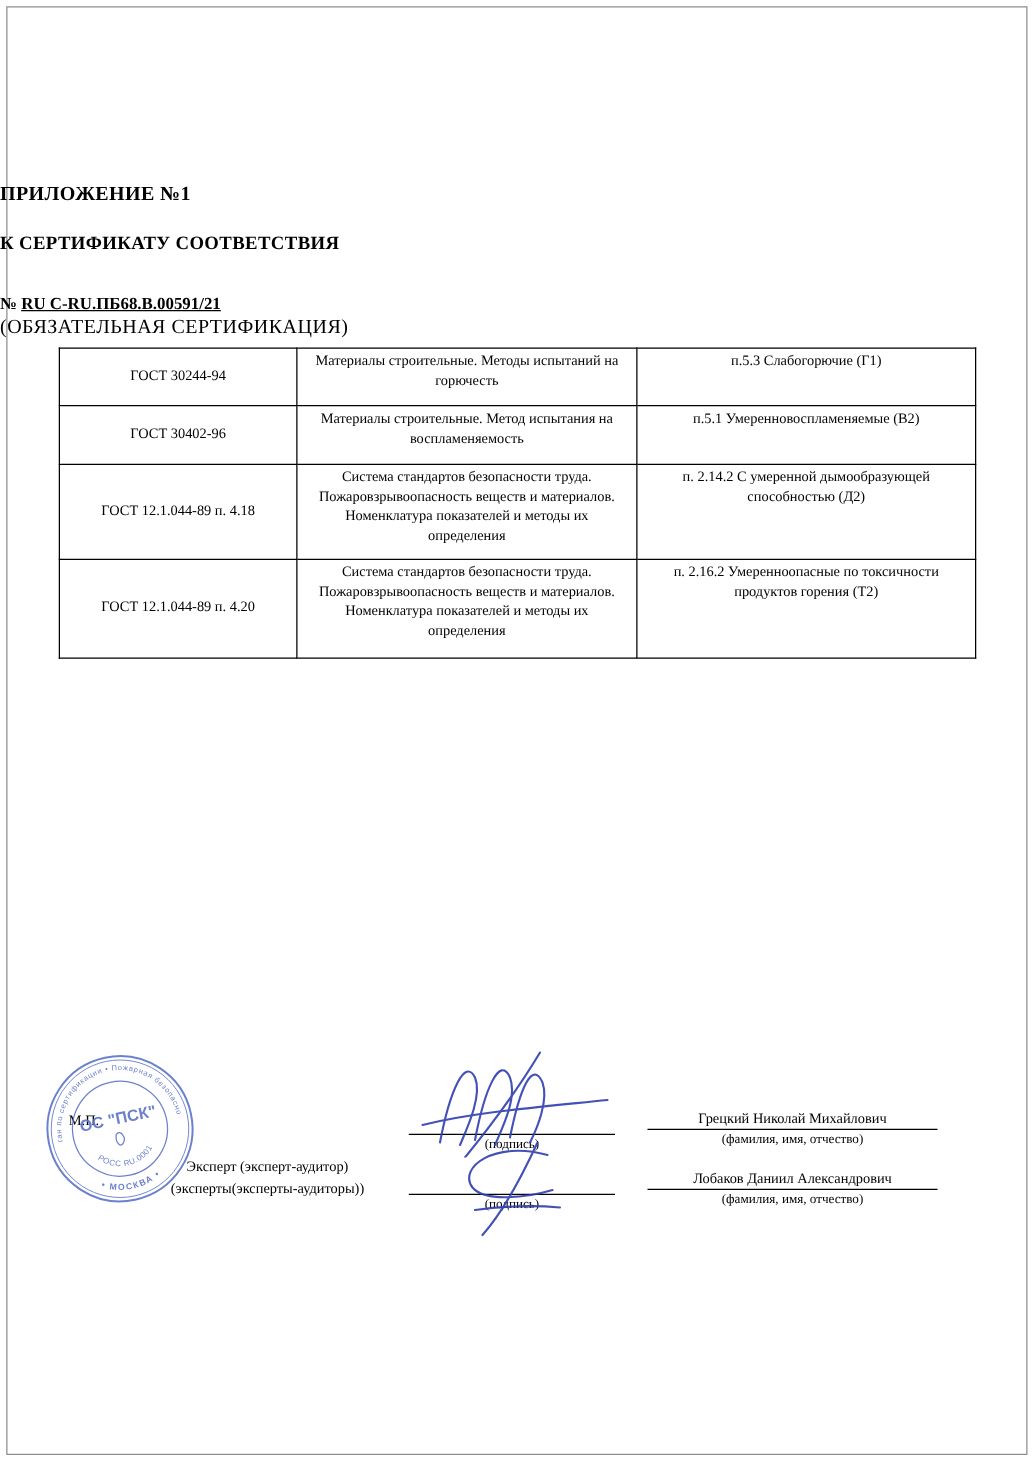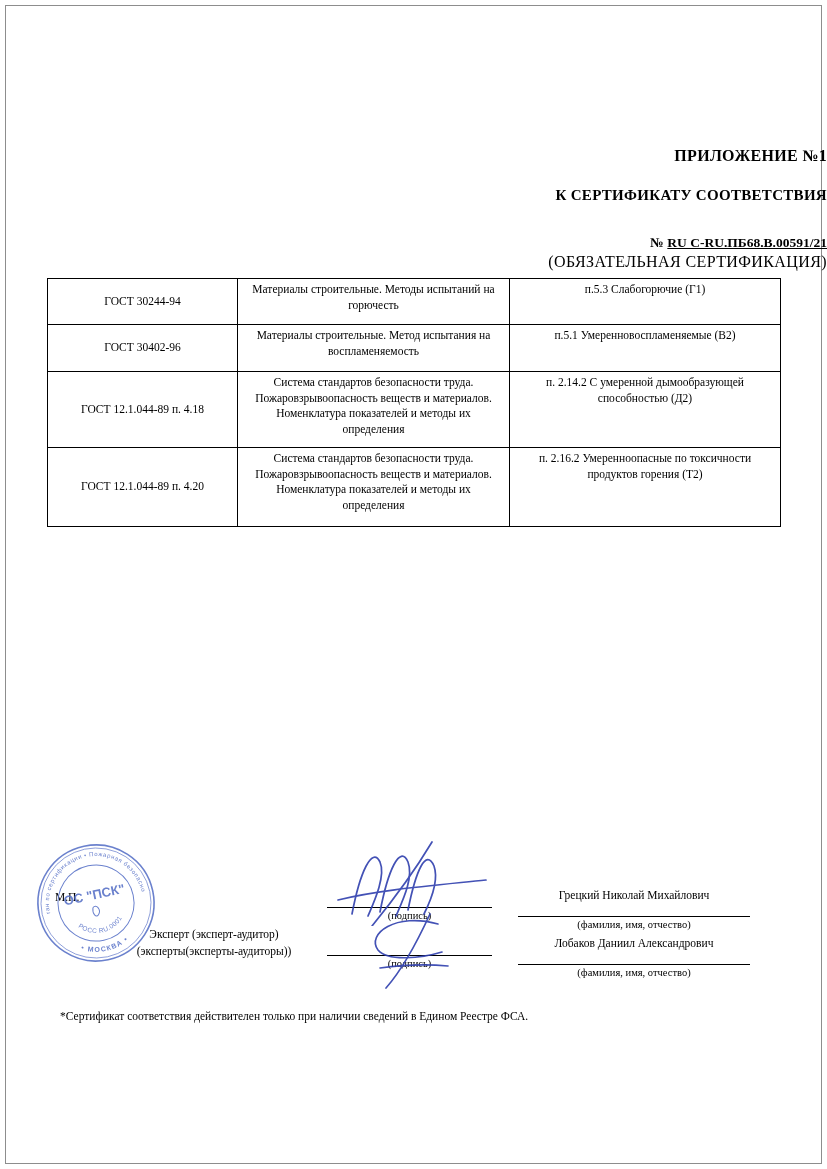--- a/index.html
+++ b/index.html
@@ -9,21 +9,21 @@
     width:827px; height:1169px;
     font-family:"Liberation Serif", serif;
     color:#000;
     overflow:hidden;
   }
   .page-frame {
     position:absolute; inset:5px;
     border:1px solid #8d8d8d;
     pointer-events:none;
   }
-  .centered { position:absolute; left:0; width:100%; text-align:right; }
+  .centered { position:absolute; left:0; width:100%; text-align:left; }
   .doc-title    { top:147px; font-size:16px; font-weight:700; letter-spacing:.3px; }
   .doc-subtitle { top:187px; font-size:15px; font-weight:700; letter-spacing:.3px; }
   .doc-number   { top:216px; font-size:13.5px; font-weight:700;margin-top:19px; }
   .doc-number .ul { text-decoration:underline; }
   .doc-certtype { top:253px; font-size:16px; letter-spacing:.4px; }
 
   table.standards {
     position:absolute; top:278px; left:47px;
     width:733px; border-collapse:collapse;
     font-size:11.5px; line-height:1.35;
@@ -55,21 +55,21 @@
   .sig-line-1 { left:327px; top:856px; }
   .sig-line-2 { left:327px; top:918px; }
   .sig-line-block .line { border-bottom:1.3px solid #000; }
   .sig-line-1 .line { height:52px; }
   .sig-line-2 .line { height:38px; }
   .caption { text-align:center; font-size:10.5px; padding-top:2px; }
 
   .name-block { position:absolute; left:518px; width:232px; text-align:center; font-size:11.5px; }
   .name-1 { top:889px; }
   .name-2 { top:937px; }
-  .name-block .name-text { padding-bottom:15px; border-bottom:1.3px solid #000; }
+  .name-block .name-text { padding-bottom:2px; border-bottom:1.3px solid #000; }
 
   .stamp {
     position:absolute; left:34px; top:841px;
     width:124px; height:124px;
     transform:rotate(-12deg);
     opacity:.9;
   }
   .stamp text, .stamp textPath { font-family:"Liberation Sans", sans-serif; fill:#5b74c8; }
   .scribble { position:absolute; pointer-events:none; }
   .scribble-1 { left:328px; top:836px; width:165px; height:90px; }
@@ -187,14 +187,13 @@
     <g fill="none" stroke="#2f3fae" stroke-width="1.7" stroke-linecap="round" opacity="0.9">
       <path d="M 88,14 C 46,2 16,24 28,40 C 38,52 72,48 92,42"></path>
       <path d="M 80,4 C 68,30 52,60 36,78"></path>
       <path d="M 30,58 C 52,55 76,54 98,56"></path>
     </g>
   </svg>
 
 </div>
 
 <div class="footer">
-  <div>*Сертификат соответствия действителен только при наличии сведений в Едином Реестре ФСА.</div>
 </div>
 
 </body></html>

